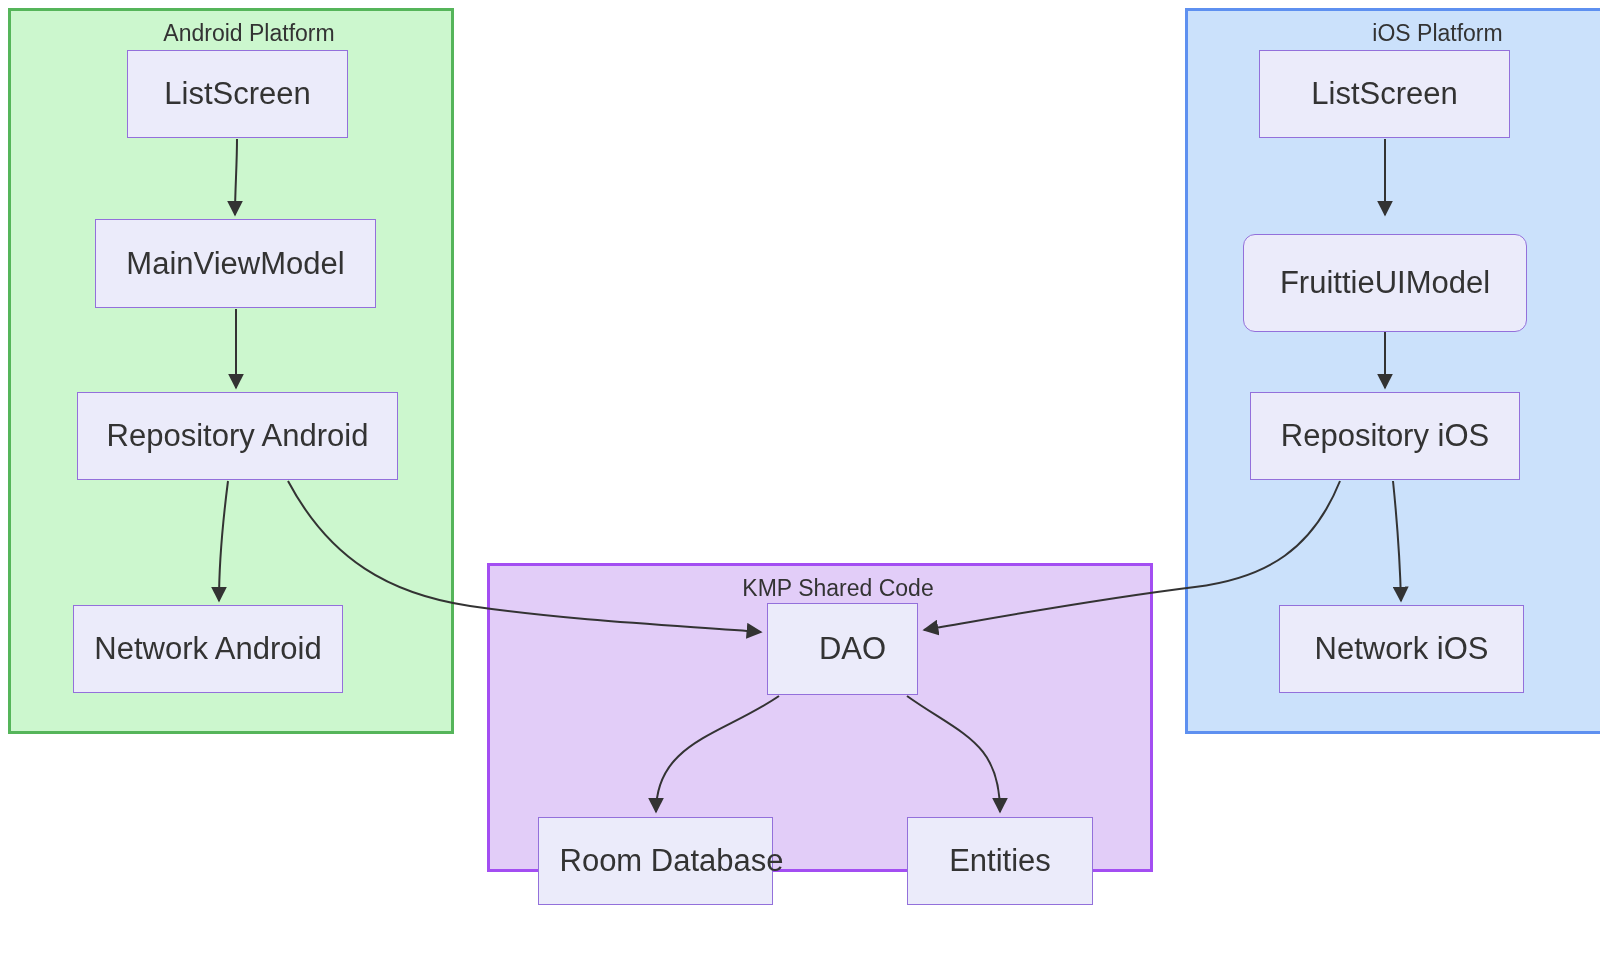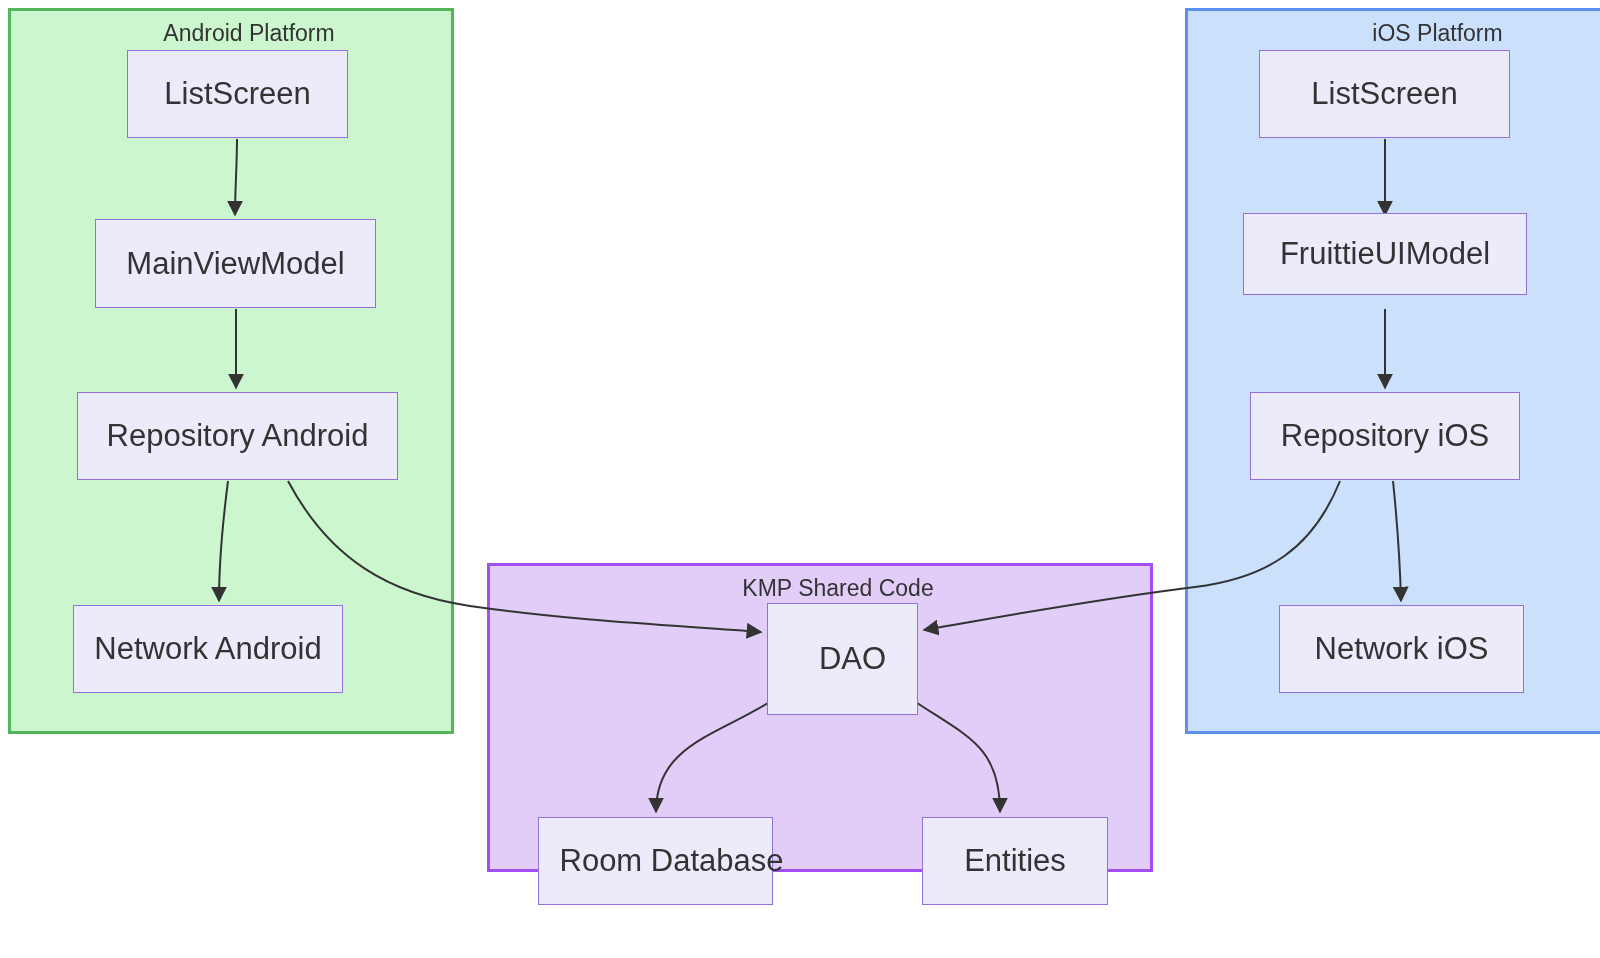--- a/index.html
+++ b/index.html
@@ -32,26 +32,26 @@
     background:var(--node-fill);
     border:1.5px solid var(--node-border);
     display:flex;align-items:center;justify-content:center;
     font-size:31px;color:var(--text);white-space:nowrap;
   }
   #n-listscreen{left:127px;top:50px;width:221px;height:88px;}
   #n-mainviewmodel{left:95px;top:219px;width:281px;height:89px;}
   #n-repo-android{left:77px;top:392px;width:321px;height:88px;}
   #n-network-android{left:73px;top:605px;width:270px;height:88px;}
   #n-contentview{left:1259px;top:50px;width:251px;height:88px;}
-  #n-fruittieuimodel{left:1243px;top:213px;width:284px;height:82px;}
+  #n-fruittieuimodel{left:1243px;top:234px;width:284px;height:98px;border-radius:12px;}
   #n-repo-ios{left:1250px;top:392px;width:270px;height:88px;}
   #n-network-ios{left:1279px;top:605px;width:245px;height:88px;}
-  #n-dao{left:767px;top:603px;width:151px;height:112px;padding-left:20px;}
+  #n-dao{left:767px;top:603px;width:151px;height:92px;padding-left:20px;}
   #n-room-db{left:538px;top:817px;width:235px;height:88px;padding-left:32px;}
-  #n-entities{left:907px;top:817px;width:186px;height:88px;margin-left:15px;}
+  #n-entities{left:907px;top:817px;width:186px;height:88px;}
 </style>
 </head>
 <body style="--text: #333333; --edge: #333333; --node-fill: #ebebfa; --node-border: #9370DB; --g0-fill: #ccf7ce; --g0-border: #55b55a; --g1-fill: #cbe1fb; --g1-border: #5e90f0; --g2-fill: #e2cdf8; --g2-border: #a34ef2;">
 
 <div class="canvas">
 
   <div class="group" id="g-android">
     <div class="group-title">Android Platform</div>
   </div>
   <div class="group" id="g-ios">

